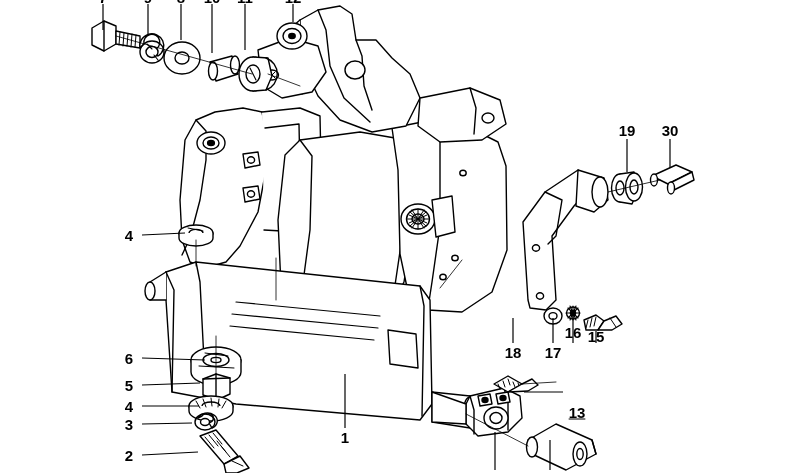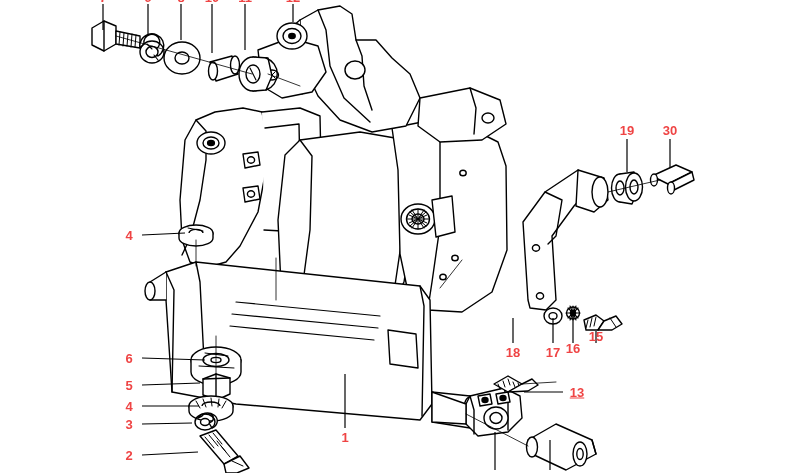--- a/index.html
+++ b/index.html
@@ -18,22 +18,22 @@
   #artwork-layer {
     position: absolute;
     left: 0; top: 0;
     width: 799px;
     height: 473px;
   }
   .callout {
     position: absolute;
     font-family: "Liberation Sans", sans-serif;
     font-weight: bold;
-    font-size: 13px;
-    color: #ef4444;
+    font-size: 15px;
+    color: #000000;
     line-height: 1;
     white-space: nowrap;
     transform: translate(-50%, -50%);
     user-select: none;
   }
 </style>
 </head>
 <body>
 
 <div id="diagram-root">
@@ -317,23 +317,23 @@
       <div class="callout" style="left: 212px; top: -3px;">10</div>
       <div class="callout" style="left: 245px; top: -3px;">11</div>
       <div class="callout" style="left: 293px; top: -3px;">12</div>
       <div class="callout" style="left: 129px; top: 235px;">4</div>
       <div class="callout" style="left: 129px; top: 358px;">6</div>
       <div class="callout" style="left: 129px; top: 385px;">5</div>
       <div class="callout" style="left: 129px; top: 406px;">4</div>
       <div class="callout" style="left: 129px; top: 424px;">3</div>
       <div class="callout" style="left: 129px; top: 455px;">2</div>
       <div class="callout" style="left: 345px; top: 437px;">1</div>
-      <div class="callout" style="left: 577px; top: 392px; text-decoration: underline;">13</div>
+      <div class="callout" style="left: 577px; top: 412px; text-decoration: underline;">13</div>
       <div class="callout" style="left: 596px; top: 336px;">15</div>
-      <div class="callout" style="left: 573px; top: 348px;">16</div>
+      <div class="callout" style="left: 573px; top: 332px;">16</div>
       <div class="callout" style="left: 553px; top: 352px;">17</div>
       <div class="callout" style="left: 513px; top: 352px;">18</div>
       <div class="callout" style="left: 627px; top: 130px;">19</div>
       <div class="callout" style="left: 670px; top: 130px;">30</div>
       <div class="callout" style="left: 495px; top: 478px;">14</div>
       <div class="callout" style="left: 550px; top: 478px;">12</div>
     </div>
 
 </div>
 

